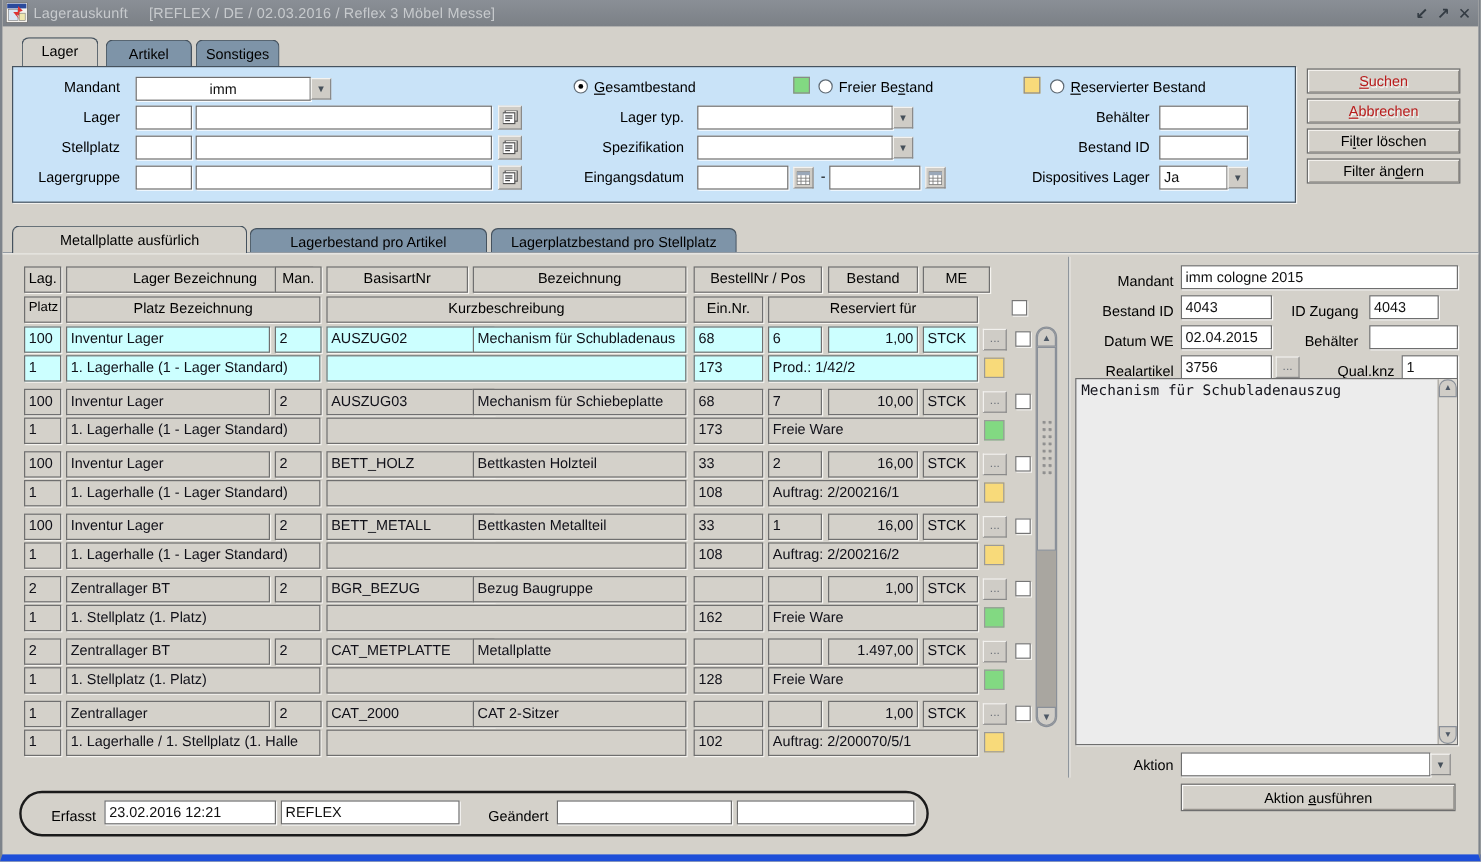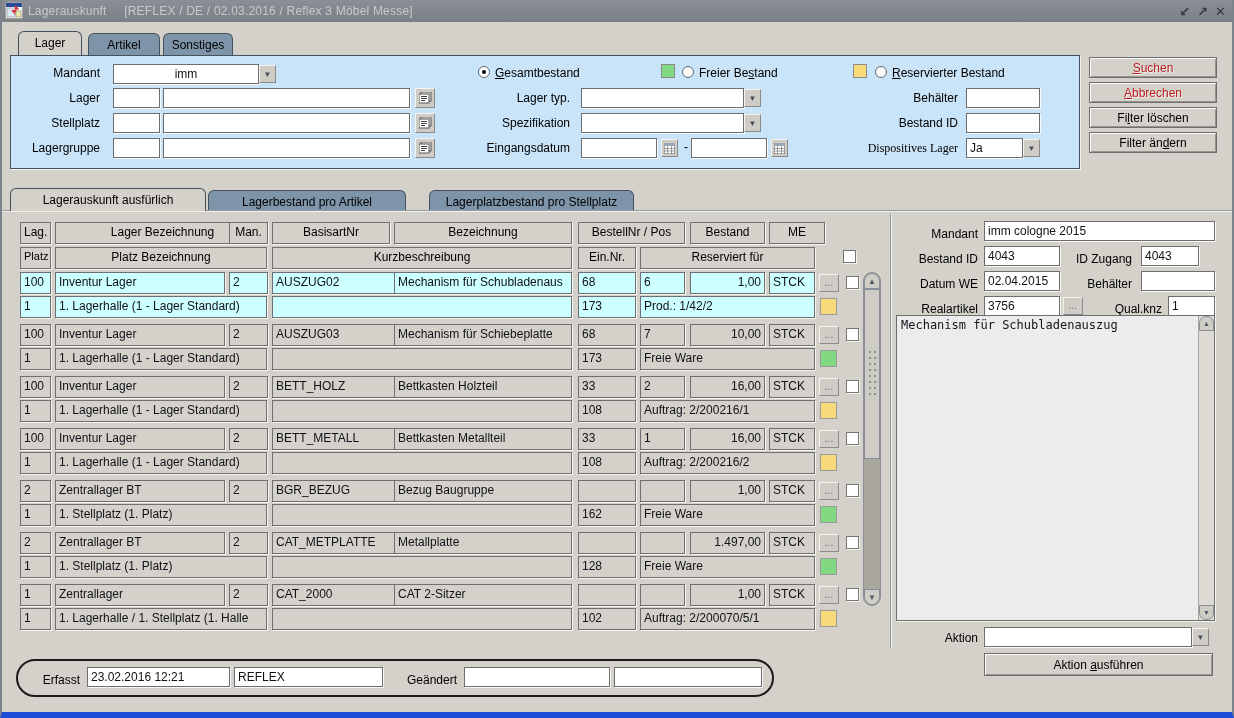--- a/index.html
+++ b/index.html
@@ -16,21 +16,21 @@
   .win-btn{font-size:13px;color:#333b43;line-height:1;cursor:default;font-weight:bold;}
   
   .tab{position:absolute;border:1px solid #45525e;border-bottom:none;border-radius:6px 6px 0 0;
        font-size:12px;text-align:center;color:#000;padding-top:4px;background:#7e94a8;}
   .tab.active{background:#d4d1ca;z-index:3;}
   .t1-0{left:16px;top:31px;width:64px;height:24px;}
   .t1-1{left:86px;top:33px;width:72px;height:22px;}
   .t1-2{left:161px;top:33px;width:70px;height:22px;}
   .t2-0{left:8px;top:188px;width:196px;height:23px;}
   .t2-1{left:206px;top:190px;width:198px;height:21px;}
-  .t2-2{left:407px;top:190px;width:205px;height:21px;margin-left:20px;}
+  .t2-2{left:407px;top:190px;width:205px;height:21px;}
   .tabline{position:absolute;left:0;top:210px;width:1234px;height:0;border-top:1px solid #949ba2;z-index:1;}
   .tabline2{position:absolute;left:0;top:211px;width:1234px;height:0;border-top:1px solid #f0efec;z-index:1;}
   
   .filter-panel{position:absolute;left:8px;top:55px;width:1070px;height:114px;background:#c9e3f8;
                 border:1px solid #45525e;box-shadow:1px 1px 0 #f2f1ee;z-index:2;}
   .flabel{position:absolute;font-size:12px;color:#000;text-align:right;white-space:nowrap;}
   .field,.ifield{background:#fff;border:1px solid #6e6e6e;box-shadow:1px 1px 0 rgba(255,255,255,.85);
          font-size:12px;color:#111;padding:1px 3px;position:absolute;height:20px;outline:none;}
   .combo-btn{position:absolute;width:17px;height:18px;background:#cfccc6;border:1px solid #8a8a8a;
              border-top-color:#f4f3f0;border-left-color:#f4f3f0;color:#46505a;font-size:8px;
@@ -205,33 +205,33 @@
     <span class="swatch-s" style="left:842px;top:8px;background:#f8da7a;"></span>
     <span class="radio" style="left:864px;top:10px;"></span>
     <div class="rlabel" style="left:881px;top:10px;"><span></span><u>R</u><span>eservierter Bestand</span></div>
 
     <div class="flabel" style="left:800px;top:35px;width:147px;">Behälter</div>
     <input class="ifield" style="left: 955px; top: 32px; width: 74px;">
 
     <div class="flabel" style="left:800px;top:60px;width:147px;">Bestand ID</div>
     <input class="ifield" style="left: 955px; top: 57px; width: 74px;">
 
-    <div class="flabel" style="left:800px;top:85px;width:147px;font-family:Liberation Serif, serif;">Dispositives Lager</div>
+    <div class="flabel" style="left:800px;top:85px;width:147px;">Dispositives Lager</div>
     <input class="ifield" style="left: 955px; top: 82px; width: 57px;" value="Ja">
     <button class="combo-btn" style="left:1012px;top:83px;">▼</button>
   </div>
 
   <button class="btn disabled" style="left:1087px;top:57px;width:128px;height:21px;"><span></span><u>S</u><span>uchen</span></button>
   <button class="btn disabled" style="left:1087px;top:82px;width:128px;height:21px;"><span></span><u>A</u><span>bbrechen</span></button>
   <button class="btn" style="left:1087px;top:107px;width:128px;height:21px;"><span>Fi</span><u>l</u><span>ter löschen</span></button>
   <button class="btn" style="left:1087px;top:132px;width:128px;height:21px;"><span>Filter än</span><u>d</u><span>ern</span></button>
 
   <div class="tabline"></div>
   <div class="tabline2"></div>
-  <div class="tab t2-0 active">Lagerauskunft ausfürlich</div>
+  <div class="tab t2-0 active">Metallplatte ausfürlich</div>
   <div class="tab t2-1">Lagerbestand pro Artikel</div>
   <div class="tab t2-2">Lagerplatzbestand pro Stellplatz</div>
 
   <div class="cell hcell h1-lag">Lag.</div>
   <div class="cell hcell h1-lager">Lager Bezeichnung</div>
   <div class="cell hcell h1-man">Man.</div>
   <div class="cell hcell h1-basisart">BasisartNr</div>
   <div class="cell hcell h1-bez">Bezeichnung</div>
   <div class="cell hcell h1-bestell">BestellNr / Pos</div>
   <div class="cell hcell h1-bestand">Bestand</div>

